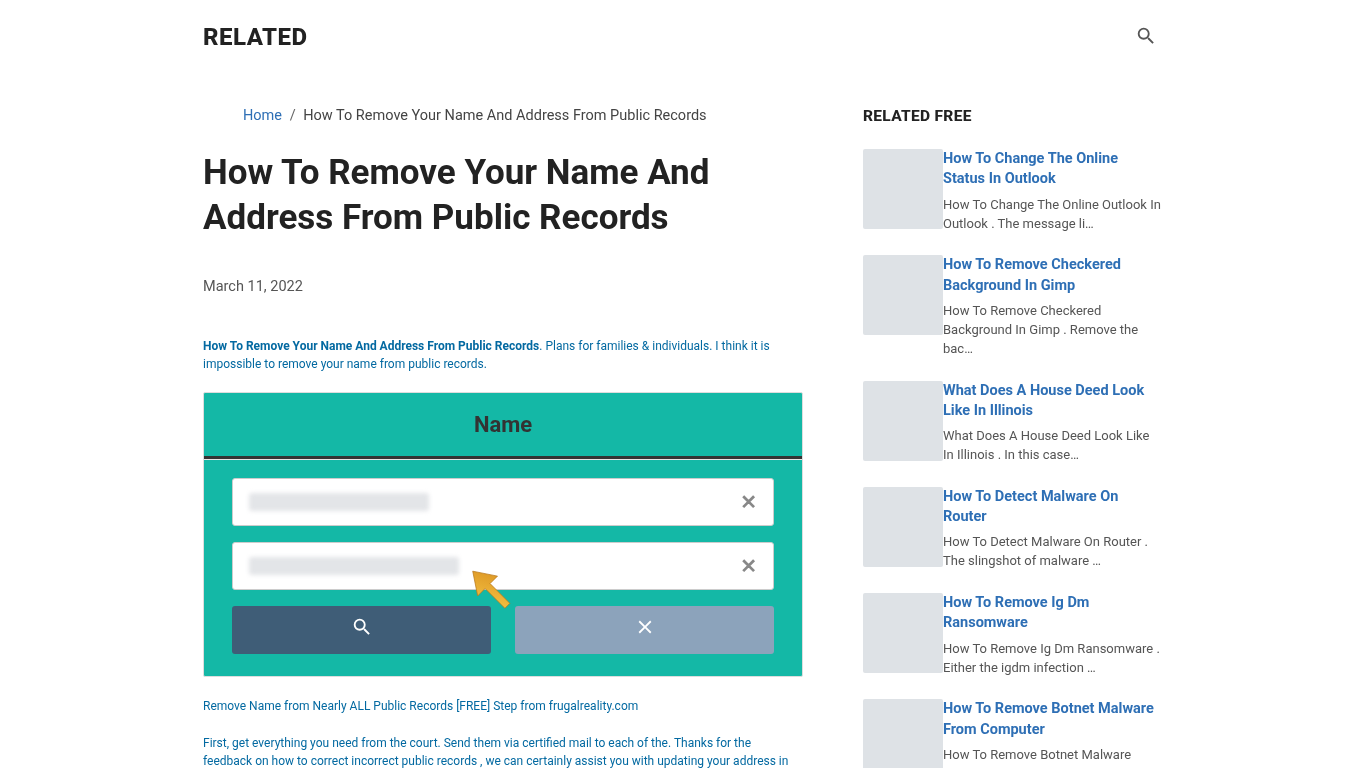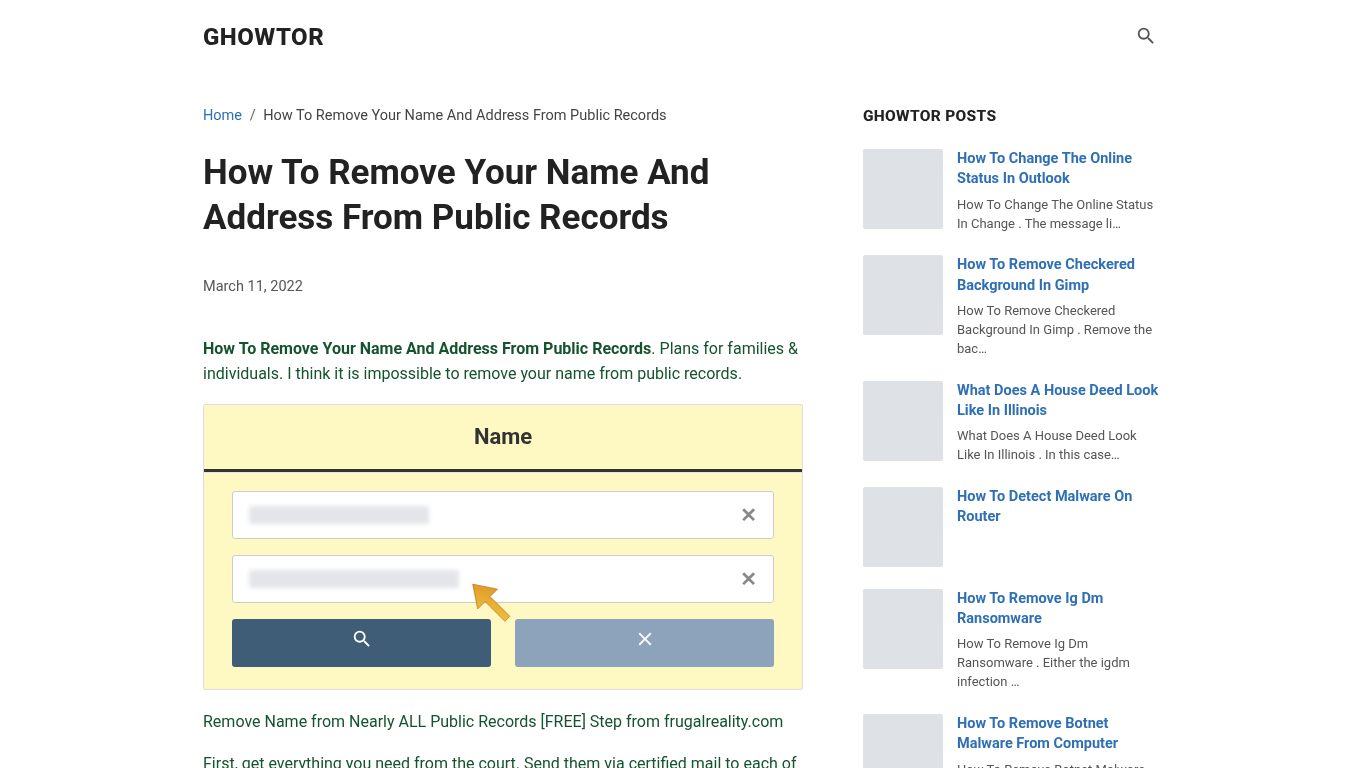--- a/index.html
+++ b/index.html
@@ -41,47 +41,47 @@
   gap: 60px;
   margin-top: 30px;
 }
 main { flex: 1; min-width: 0; }
 aside { width: 300px; flex-shrink: 0; }
 .breadcrumb {
   font-size: 14.5px;
   color: #444;
   margin-bottom: 22px;
 }
-.breadcrumb a { color: #2e6fb5; text-decoration: none; }
+.breadcrumb a { color: #2e6fb5; text-decoration: none; margin-left: 40px; }
 .breadcrumb .sep { margin: 0 4px; color: #666; }
 h1.title {
   font-size: 35px;
   font-weight: 700;
   line-height: 1.3;
   color: #222;
   margin-bottom: 34px;
 }
 .date {
   font-size: 14.5px;
   color: #555;
   margin-bottom: 39px;
 }
 .content p {
-  font-size: 16px;
-  color: #14532d;
+  font-size: 12px;
+  color: #0369a1;
   margin-bottom: 18px;
   line-height: 1.55;
 }
 .content strong { font-weight: 700; }
 .figure {
   border: 1px solid #ddd;
   border-radius: 2px;
   margin: 10px 0 20px;
   overflow: hidden;
-  background: #fef9c3;
+  background: #14b8a6;
 }
 .fig-tabbar {
   display: flex;
   border-bottom: 1px solid #e6e6e6;
 }
 .fig-tab {
   flex: 1;
   text-align: center;
   padding: 14px 0;
   font-size: 22px;
@@ -131,21 +131,21 @@
 .fig-arrow svg { width: 70px; height: 70px; }
 .sidebar-title {
   font-size: 15.5px;
   font-weight: 800;
   color: #222;
   margin-bottom: 20px;
   letter-spacing: 0.3px;
 }
 .related-item {
   display: flex;
-  gap: 14px;
+  gap: 0;
   margin-bottom: 22px;
   align-items: flex-start;
 }
 .thumb {
   width: 80px;
   height: 80px;
   background: #dee2e6;
   flex-shrink: 0;
   border-radius: 2px;
 }
@@ -162,21 +162,21 @@
   font-size: 13px;
   color: #555;
   line-height: 1.45;
 }
 </style>
 </head>
 <body>
 
 <header>
   <div class="container header-inner">
-    <div class="logo">GHOWTOR</div>
+    <div class="logo">RELATED</div>
     <button class="search-btn">
       <span>
         <svg viewBox="0 0 24 24">
             <path d="M15.5 14h-.79l-.28-.27A6.471 6.471 0 0016 9.5 6.5 6.5 0 109.5 16c1.61 0 3.09-.59 4.23-1.57l.27.28v.79l5 4.99L20.49 19l-4.99-5zm-6 0C7.01 14 5 11.99 5 9.5S7.01 5 9.5 5 14 7.01 14 9.5 11.99 14 9.5 14z"></path>
           </svg>
       </span>
     </button>
   </div>
 </header>
 
@@ -241,27 +241,27 @@
       </div>
 
       <p>Remove Name from Nearly ALL Public Records [FREE] Step from frugalreality.com</p>
 
       <p>First, get everything you need from the court. Send them via certified mail to each of the. Thanks for the feedback on how to correct incorrect public records , we can certainly assist you with updating your address in our public records database.that being said,.</p>
 
     </div>
   </main>
 
   <aside>
-    <h2 class="sidebar-title">GHOWTOR POSTS</h2>
+    <h2 class="sidebar-title">RELATED FREE</h2>
 
     <div class="related-item">
       <div class="thumb"></div>
       <div class="related-text">
         <div class="related-title"><a href="#">How To Change The Online Status In Outlook</a></div>
-        <div class="related-excerpt">How To Change The Online Status In Change . The message li…</div>
+        <div class="related-excerpt">How To Change The Online Outlook In Outlook . The message li…</div>
       </div>
     </div>
 
     <div class="related-item">
       <div class="thumb"></div>
       <div class="related-text">
         <div class="related-title"><a href="#">How To Remove Checkered Background In Gimp</a></div>
         <div class="related-excerpt">How To Remove Checkered Background In Gimp . Remove the bac…</div>
       </div>
     </div>
@@ -271,20 +271,21 @@
       <div class="related-text">
         <div class="related-title"><a href="#">What Does A House Deed Look Like In Illinois</a></div>
         <div class="related-excerpt">What Does A House Deed Look Like In Illinois . In this case…</div>
       </div>
     </div>
 
     <div class="related-item">
       <div class="thumb"></div>
       <div class="related-text">
         <div class="related-title"><a href="#">How To Detect Malware On Router</a></div>
+        <div class="related-excerpt">How To Detect Malware On Router . The slingshot of malware …</div>
       </div>
     </div>
 
     <div class="related-item">
       <div class="thumb"></div>
       <div class="related-text">
         <div class="related-title"><a href="#">How To Remove Ig Dm Ransomware</a></div>
         <div class="related-excerpt">How To Remove Ig Dm Ransomware . Either the igdm infection …</div>
       </div>
     </div>

